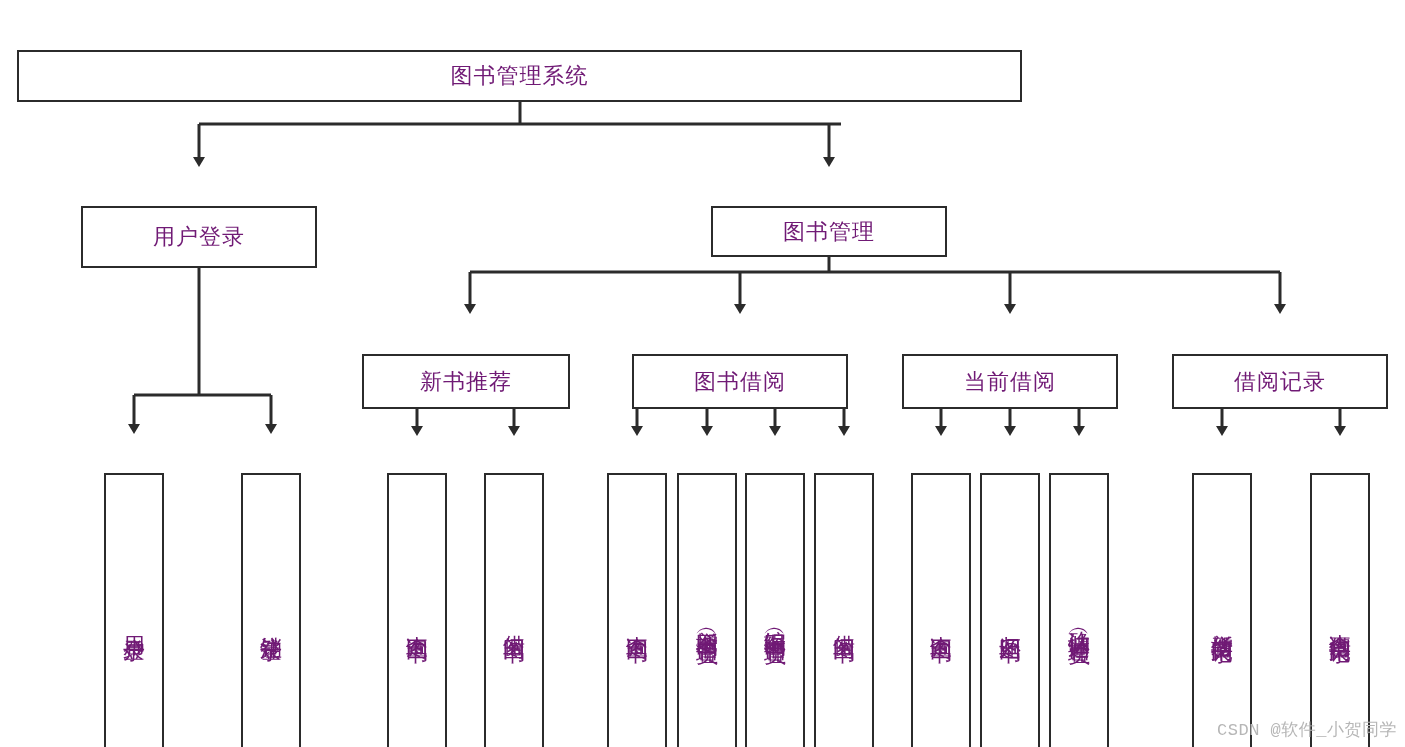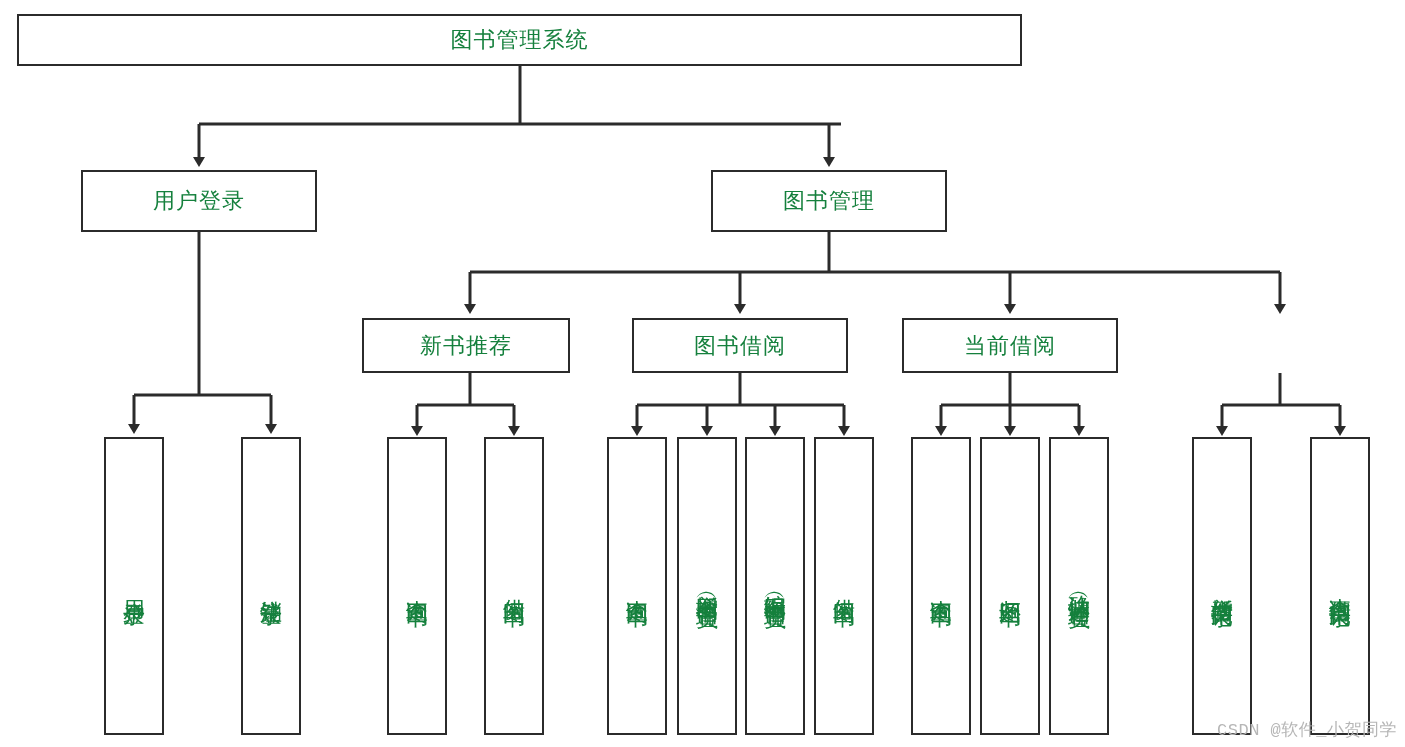--- a/index.html
+++ b/index.html
@@ -18,21 +18,22 @@
     overflow: hidden;
   }
   .node {
     position: absolute;
     box-sizing: border-box;
     border: 2px solid #2b2b2b;
     background: #ffffff;
     display: flex;
     align-items: center;
     justify-content: center;
-    color: #15803d;
+    color: #701a75;
+    margin-top: 36px;
   }
   .node.h {
     font-size: 22px;
     letter-spacing: 1px;
   }
   .node.v {
     writing-mode: vertical-rl;
     text-orientation: upright;
     font-size: 22px;
     letter-spacing: 2px;
@@ -109,25 +110,26 @@
       <path d="M1280,373 L1280,405"></path>
       <path d="M1222,405 L1340,405"></path>
       <path d="M1222,405 L1222,427" marker-end="url(#arw)"></path>
       <path d="M1340,405 L1340,427" marker-end="url(#arw)"></path>
     </g>
   </svg>
 
   <div class="node h" style="left:17px; top:14px; width:1005px; height:52px;">图书管理系统</div>
 
   <div class="node h" style="left:81px; top:170px; width:236px; height:62px;">用户登录</div>
-  <div class="node h" style="left:711px; top:170px; width:236px; height:62px;">图书管理</div>
+  <div class="node h" style="left:711px; top:170px; width:236px; height:51px;">图书管理</div>
 
   <div class="node h" style="left:362px; top:318px; width:208px; height:55px;">新书推荐</div>
   <div class="node h" style="left:632px; top:318px; width:216px; height:55px;">图书借阅</div>
   <div class="node h" style="left:902px; top:318px; width:216px; height:55px;">当前借阅</div>
+  <div class="node h" style="left:1172px; top:318px; width:216px; height:55px;">借阅记录</div>
 
   <div class="node v" style="left:104px; top:437px; width:60px; height:298px;">用户登录</div>
   <div class="node v" style="left:241px; top:437px; width:60px; height:298px;">注销登录</div>
 
   <div class="node v" style="left:387px; top:437px; width:60px; height:298px;">查询图书</div>
   <div class="node v" style="left:484px; top:437px; width:60px; height:298px;">借阅图书</div>
 
   <div class="node v" style="left:607px; top:437px; width:60px; height:298px;">查询图书</div>
   <div class="node v" style="left:677px; top:437px; width:60px; height:298px;">新增图书（管理员）</div>
   <div class="node v" style="left:745px; top:437px; width:60px; height:298px;">编辑图书（管理员）</div>

